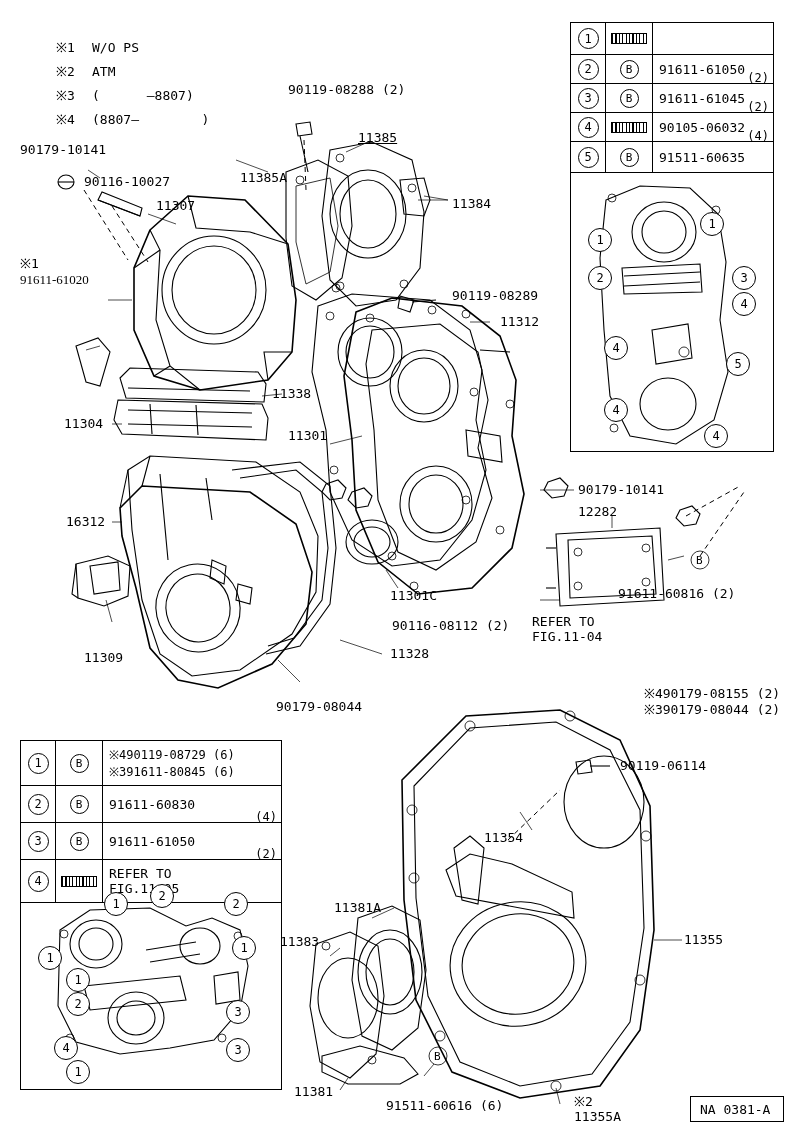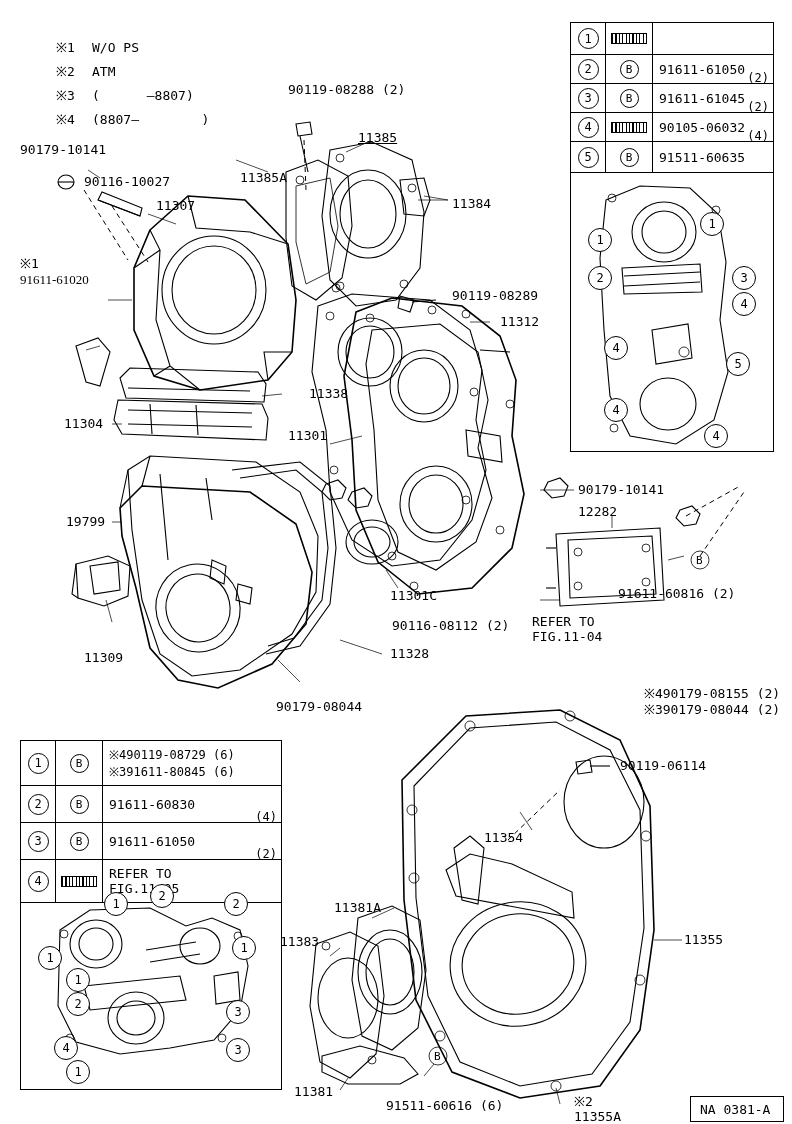--- a/index.html
+++ b/index.html
@@ -292,24 +292,24 @@
 <div class="lbl" style="left:84px;top:174px;">90116-10027</div>
 <div class="lbl" style="left:156px;top:198px;">11307</div>
 <div class="lbl" style="left:20px;top:256px;">※1</div>
 <div class="lbl" style="left:20px;top:272px;font-family:Liberation Serif, serif;">91611-61020</div>
 <div class="lbl" style="left:216px;top:170px;margin-left:24px;">11385A</div>
 <div class="lbl" style="left:248px;top:82px;margin-left:40px;">90119-08288 (2)</div>
 <div class="lbl" style="left:358px;top:130px;text-decoration:underline;">11385</div>
 <div class="lbl" style="left:452px;top:196px;">11384</div>
 <div class="lbl" style="left:452px;top:288px;">90119-08289</div>
 <div class="lbl" style="left:500px;top:314px;">11312</div>
-<div class="lbl" style="left:272px;top:386px;margin-left:37px;">11338</div>
+<div class="lbl" style="left:272px;top:386px;">11338</div>
 <div class="lbl" style="left:64px;top:416px;">11304</div>
 <div class="lbl" style="left:288px;top:428px;">11301</div>
-<div class="lbl" style="left:66px;top:514px;">19799</div>
+<div class="lbl" style="left:66px;top:514px;">16312</div>
 <div class="lbl" style="left:84px;top:650px;">11309</div>
 <div class="lbl" style="left:390px;top:588px;">11301C</div>
 <div class="lbl" style="left:392px;top:618px;">90116-08112 (2)</div>
 <div class="lbl" style="left:390px;top:646px;">11328</div>
 <div class="lbl" style="left:276px;top:682px;margin-top:17px;">90179-08044</div>
 <div class="lbl" style="left:578px;top:482px;">90179-10141</div>
 <div class="lbl" style="left:578px;top:504px;">12282</div>
 <div class="lbl" style="left:618px;top:586px;">91611-60816 (2)</div>
 <div class="lbl" style="left:532px;top:614px;white-space:pre;">REFER TO
 FIG.11-04</div>

